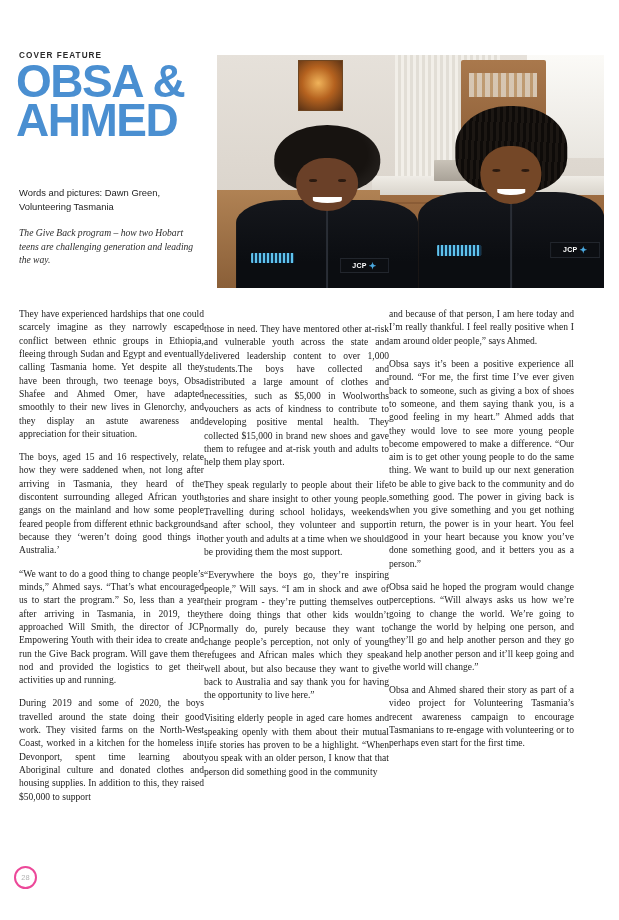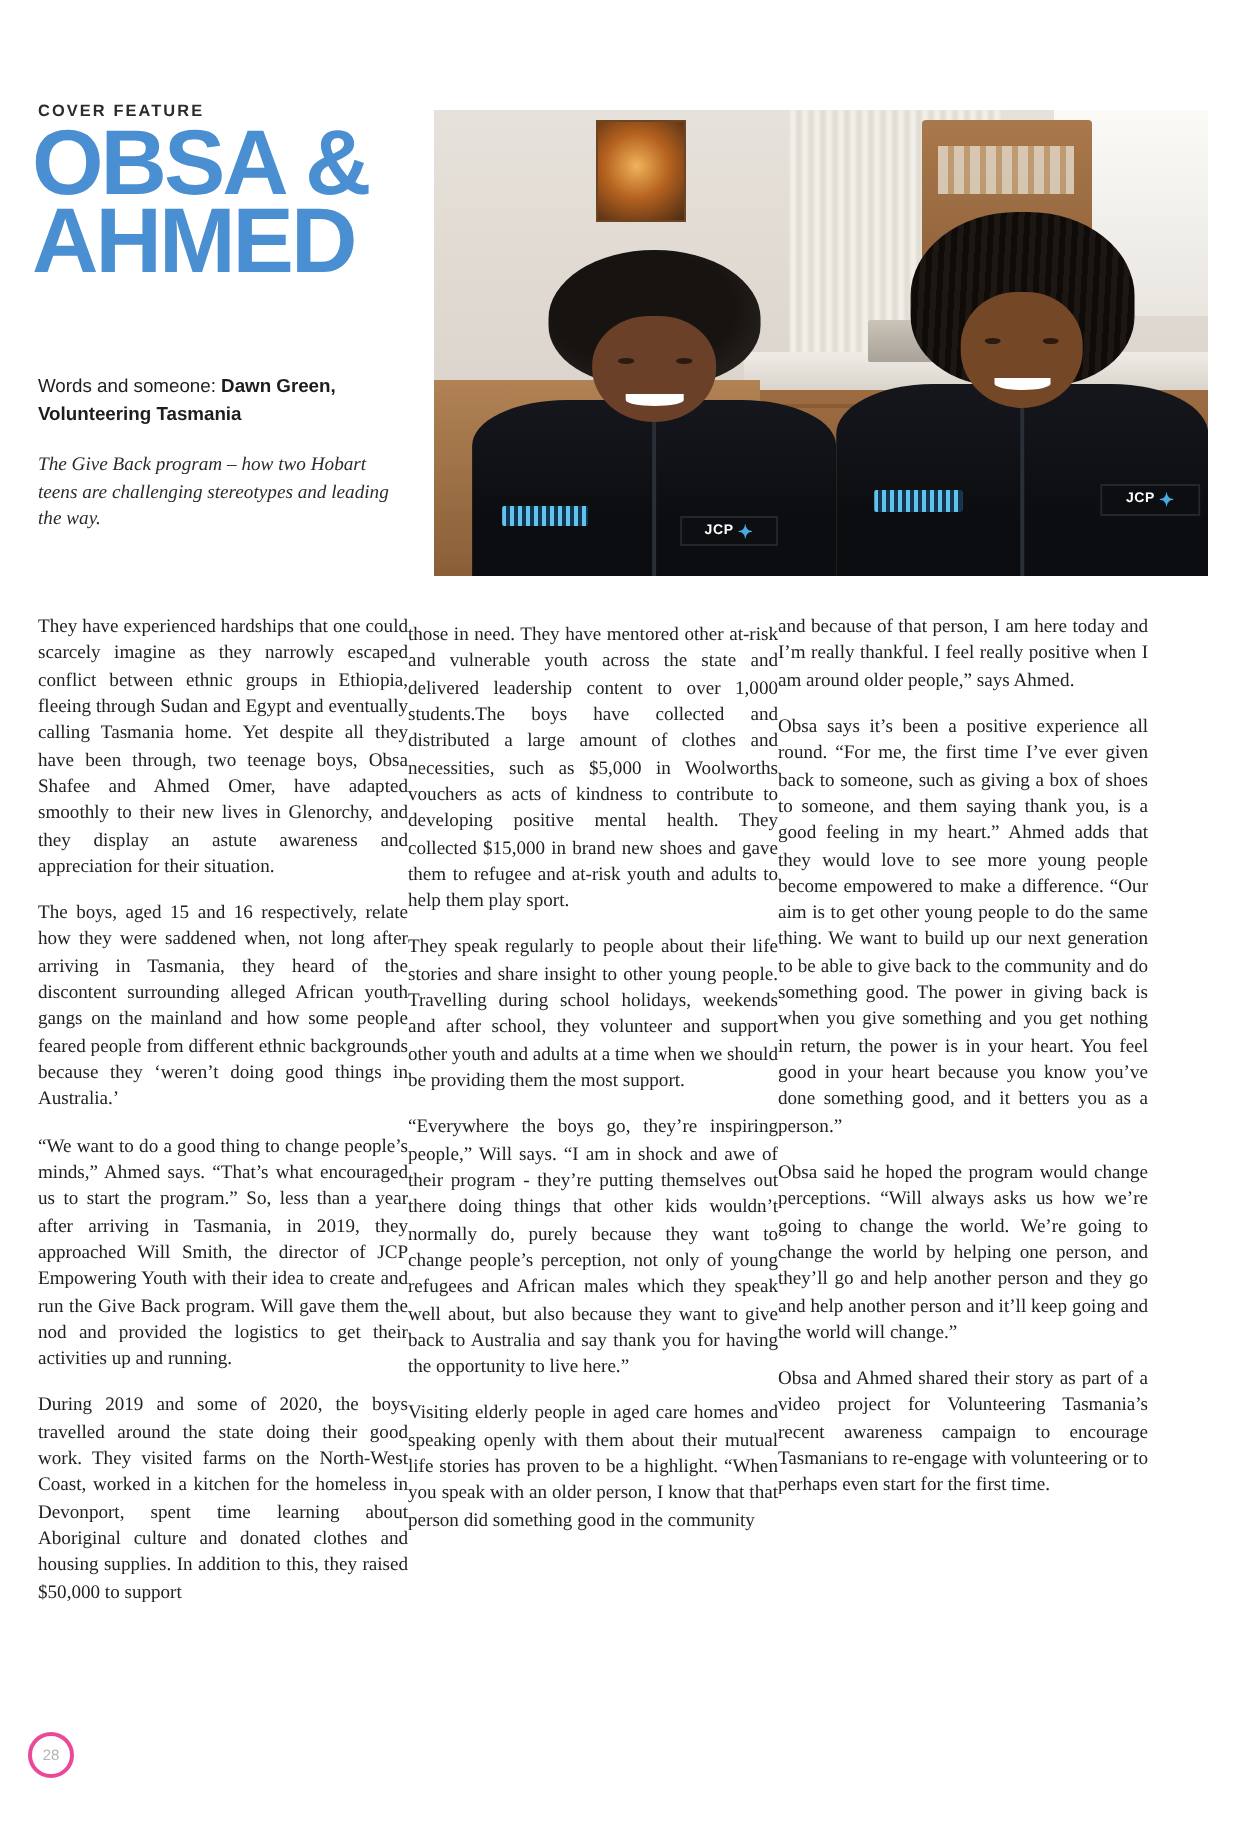--- a/index.html
+++ b/index.html
@@ -180,21 +180,21 @@
   .p-right .patch-jcp{ right:2%;  top:52%; }
   .patch-jcp .pz{ color:#4aa9e0; margin-left:2px; font-size:9px; }
 
   
   .byline {
     position:absolute; left:19px; top:186px; width:182px;
     font-family:"Liberation Sans", sans-serif;
     font-size:9.4px; line-height:1.45; color:#1d1d1d;
     z-index:3;
   }
-  .byline b { font-weight:bold; }
+  .byline b { font-weight:normal; }
   .standfirst {
     position:absolute; left:19px; top:226px; width:186px;
     font-family:"Liberation Serif", serif;
     font-style: italic;
     font-size:9.6px; line-height:1.42; color:#2a2a2a;
     z-index:3;
   }
 
   
   .cols {
@@ -207,21 +207,21 @@
     margin:0 0 10px 0;
     font-family:"Liberation Serif", serif;
     font-size:9.55px;
     line-height:1.395;
     color:#222222;
     text-align: justify;
     hyphens: auto;
     -webkit-hyphens: auto;
   }
   .col.c1 { padding-top:0; }
-  .col.c2 p:first-child { margin-top:4px; }
+  .col.c2 p:first-child { margin-top:15px; }
 
   
   .pagenum{
     position:absolute; left:14px; top:866px;
     width:19px; height:19px; border-radius:50%;
     border:2px solid #ec4899; color:#b3b3b3;
     font-family:"Liberation Sans", sans-serif; font-size:7.5px;
     display:flex; align-items:center; justify-content:center;
     z-index:5;
   }
@@ -279,25 +279,25 @@
       </div>
     </div>
   </div>
 
   <div class="headline">
     <span class="l1">OBSA &amp;</span>
     <span class="l2">AHMED</span>
   </div>
 
   <div class="byline">
-    <span>Words and someone: </span><b>Dawn Green,</b><br>
+    <span>Words and pictures: </span><b>Dawn Green,</b><br>
     <b>Volunteering Tasmania</b>
   </div>
 
-  <div class="standfirst">The Give Back program – how two Hobart teens are challenging stereotypes and leading the way.</div>
+  <div class="standfirst">The Give Back program – how two Hobart teens are challenging generation and leading the way.</div>
 
   <div class="cols">
     <div class="col c1">
         <p>They have experienced hardships that one could scarcely imagine as they narrowly escaped conflict between ethnic groups in Ethiopia, fleeing through Sudan and Egypt and eventually calling Tasmania home. Yet despite all they have been through, two teenage boys, Obsa Shafee and Ahmed Omer, have adapted smoothly to their new lives in Glenorchy, and they display an astute awareness and appreciation for their situation.</p>
         <p>The boys, aged 15 and 16 respectively, relate how they were saddened when, not long after arriving in Tasmania, they heard of the discontent surrounding alleged African youth gangs on the mainland and how some people feared people from different ethnic backgrounds because they ‘weren’t doing good things in Australia.’</p>
         <p>“We want to do a good thing to change people’s minds,” Ahmed says. “That’s what encouraged us to start the program.” So, less than a year after arriving in Tasmania, in 2019, they approached Will Smith, the director of JCP Empowering Youth with their idea to create and run the Give Back program. Will gave them the nod and provided the logistics to get their activities up and running.</p>
         <p>During 2019 and some of 2020, the boys travelled around the state doing their good work. They visited farms on the North-West Coast, worked in a kitchen for the homeless in Devonport, spent time learning about Aboriginal culture and donated clothes and housing supplies. In addition to this, they raised $50,000 to support</p>
       </div>
     <div class="col c2">
         <p>those in need. They have mentored other at-risk and vulnerable youth across the state and delivered leadership content to over 1,000 students.The boys have collected and distributed a large amount of clothes and necessities, such as $5,000 in Woolworths vouchers as acts of kindness to contribute to developing positive mental health. They collected $15,000 in brand new shoes and gave them to refugee and at-risk youth and adults to help them play sport.</p>

